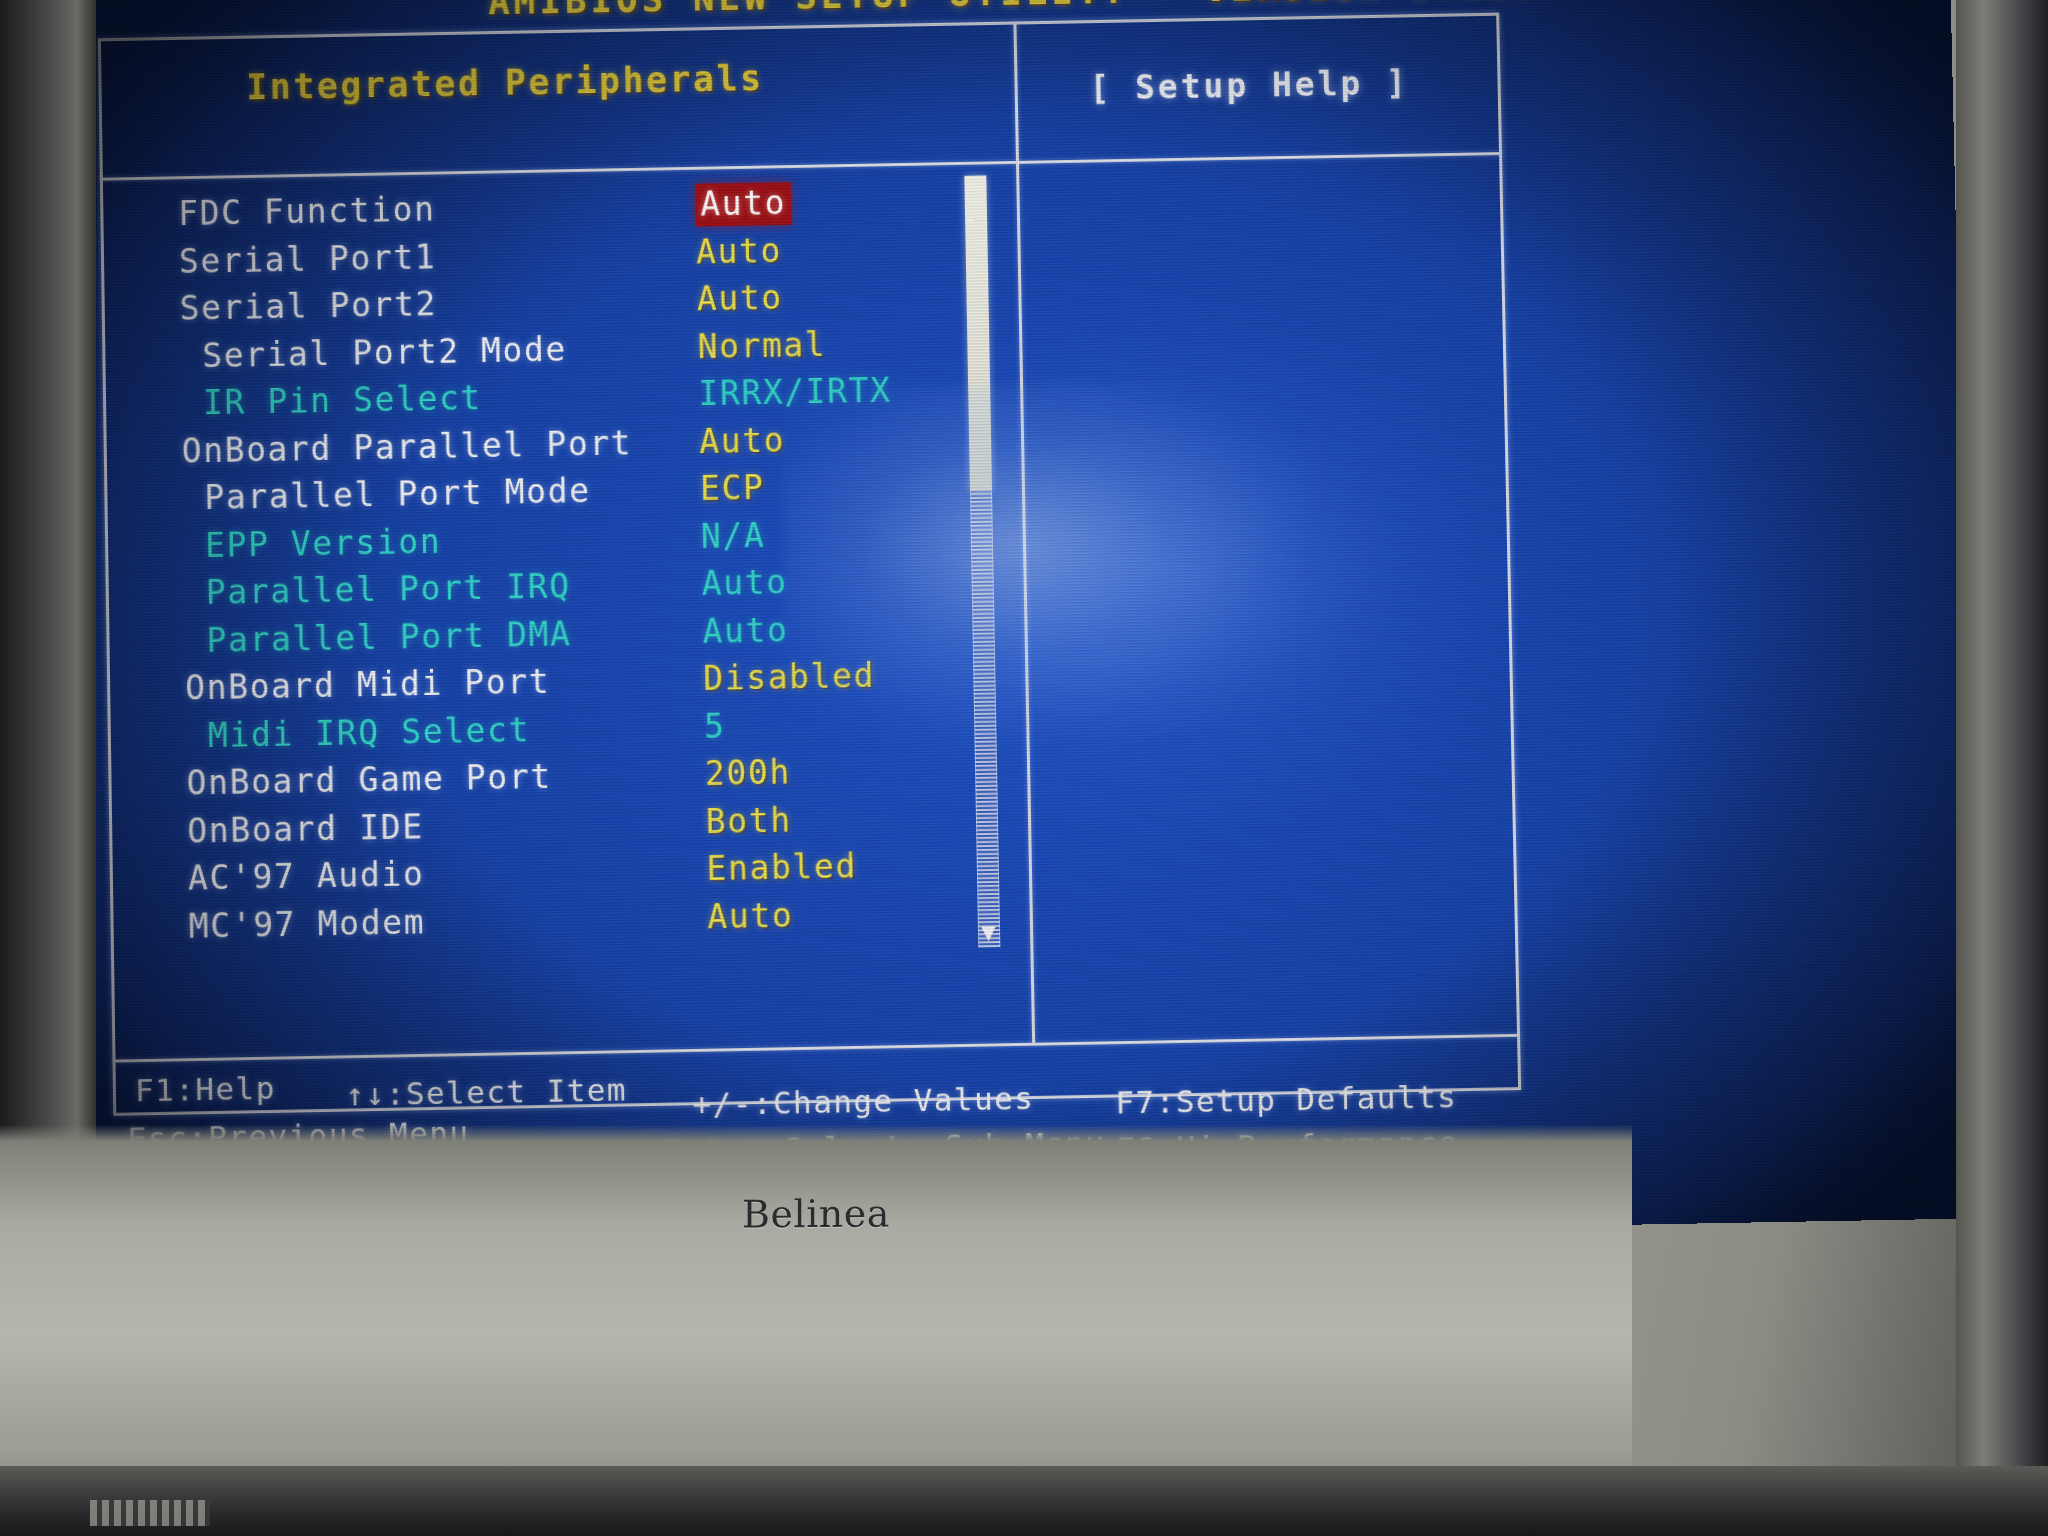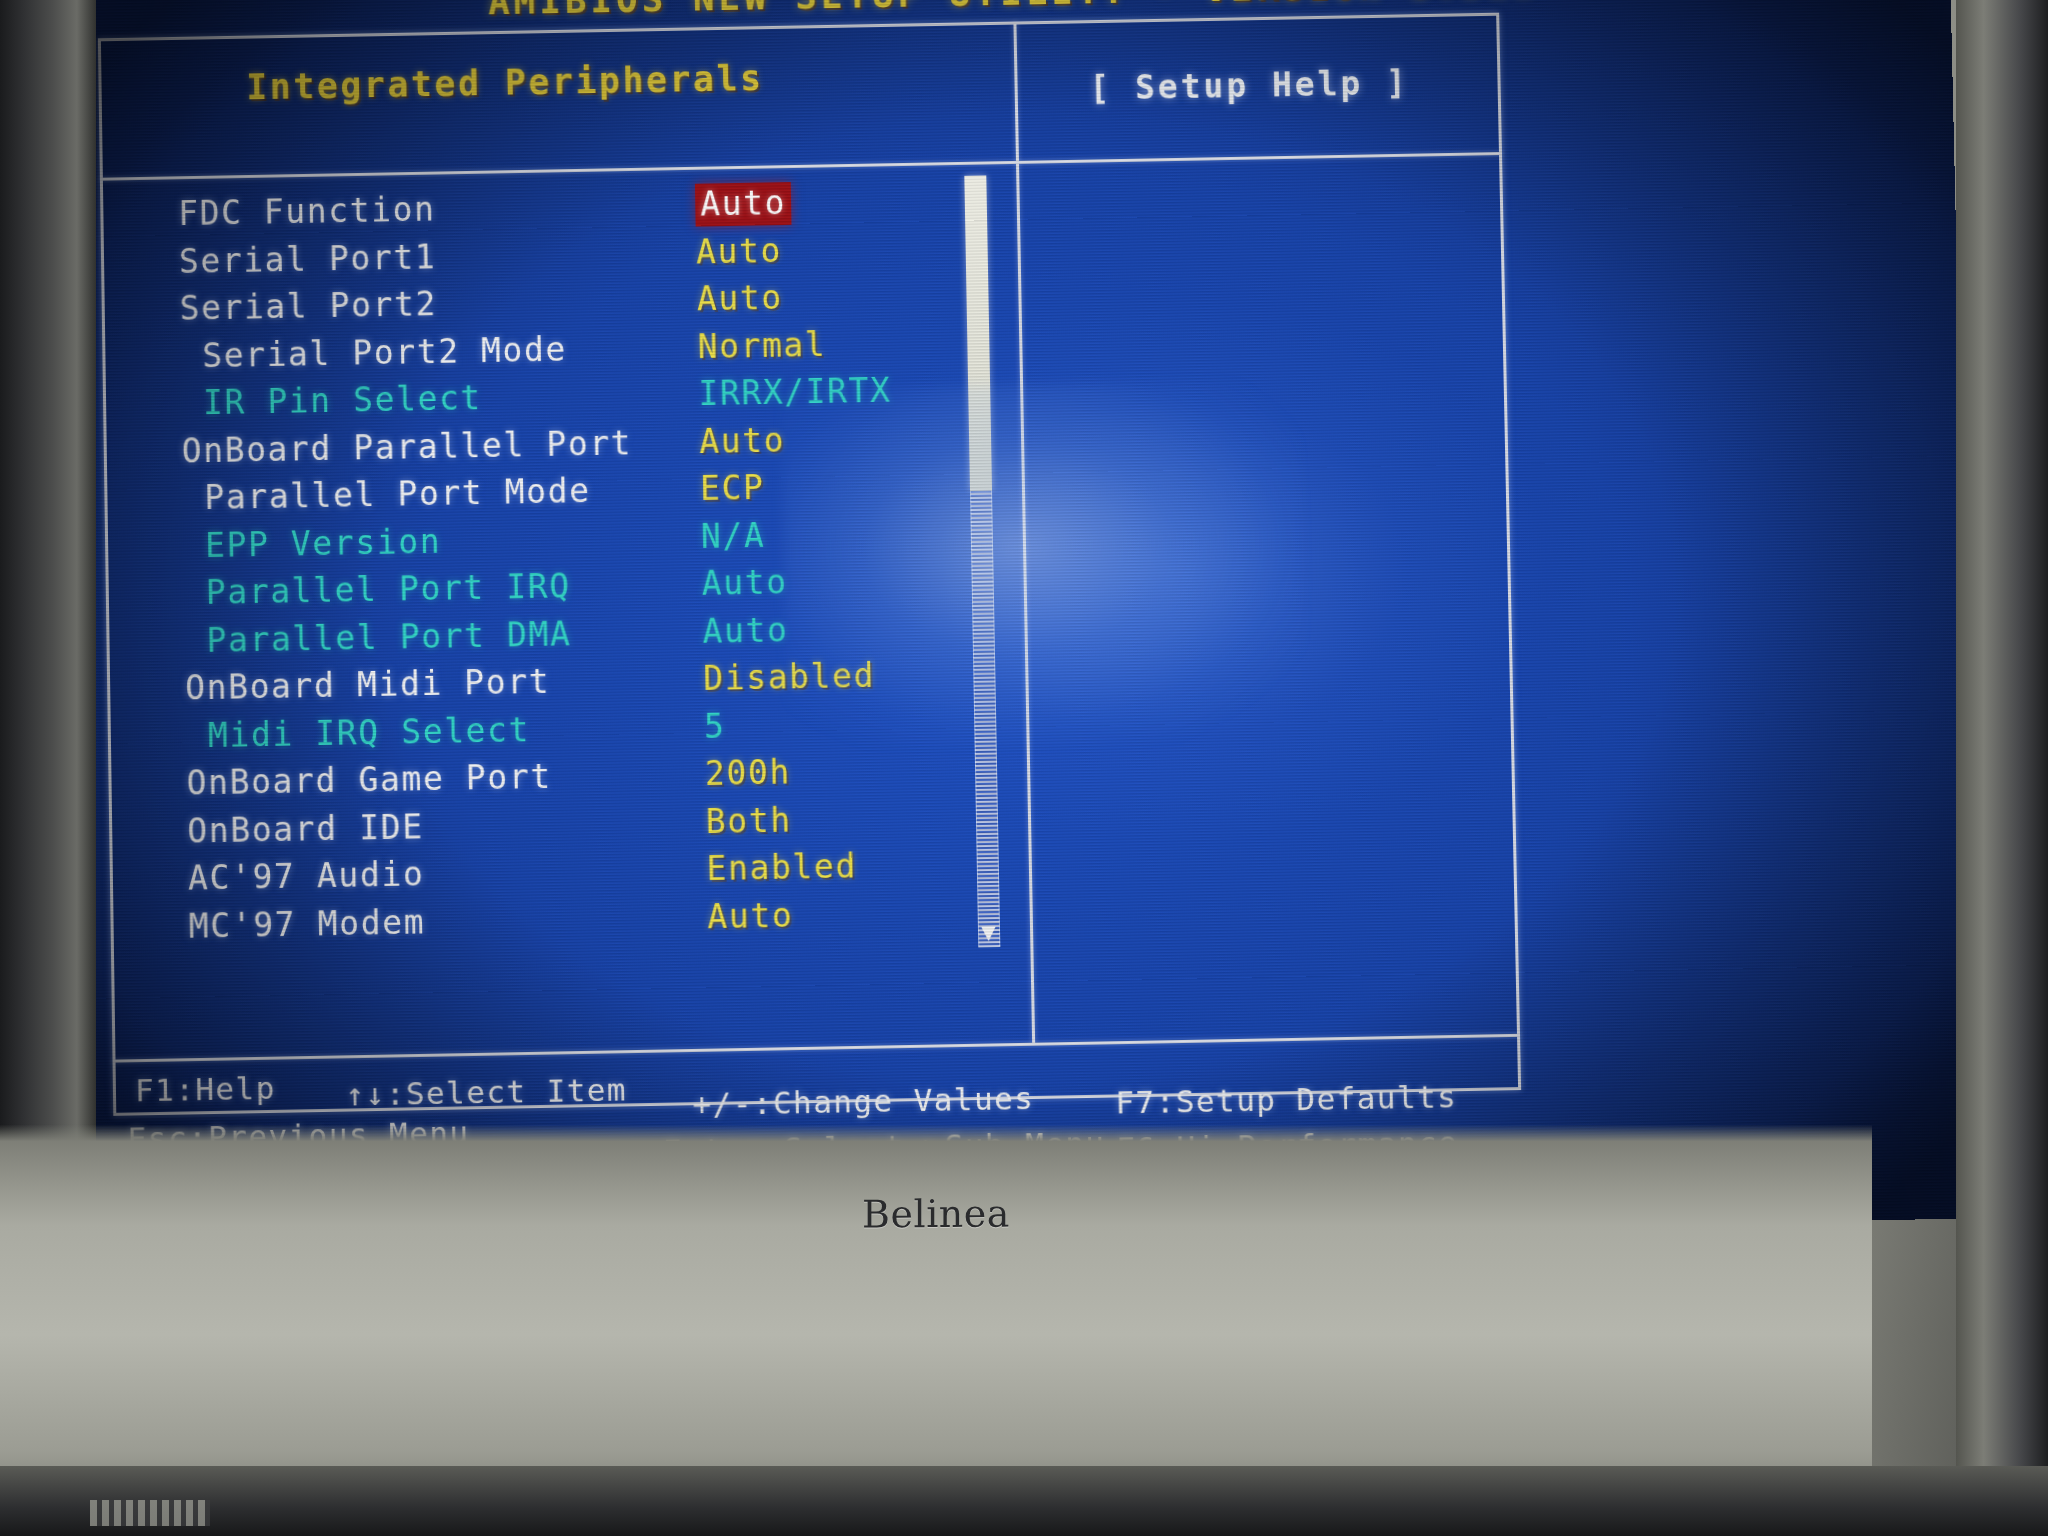--- a/index.html
+++ b/index.html
@@ -25,21 +25,21 @@
     left: 0; top: 0; width: 96px; height: 1536px;
     background: linear-gradient(90deg,#1a1b1d 0%, #303133 25%, #4c4d4c 55%, #6a6b66 80%, #30312f 100%);
   }
   #bezel-right {
     position: absolute;
     right: 0; top: 0; width: 92px; height: 1536px;
     background: linear-gradient(270deg,#1d1e20 0%, #46474a 30%, #7c7d76 70%, #54554f 100%);
   }
   #bezel-bottom {
     position: absolute;
-    left: 0; bottom: 0; width: 1872px; height: 420px;
+    left: 0; bottom: 0; width: 1632px; height: 420px;
     background: linear-gradient(180deg, rgba(0,0,0,0) 0%, rgba(0,0,0,0) 2%, #7e7f77 6%, #a9aaa1 26%, #b5b6ad 52%, #9b9c93 80%, #6b6c66 100%);
   }
   #bezel-bottom-dark {
     position: absolute;
     left: 0; bottom: 0; width: 2048px; height: 70px;
     background: linear-gradient(180deg,#5a5b56 0%, #2d2e30 60%, #171819 100%);
   }
   #brand {
     position: absolute;
     left: 50%;

